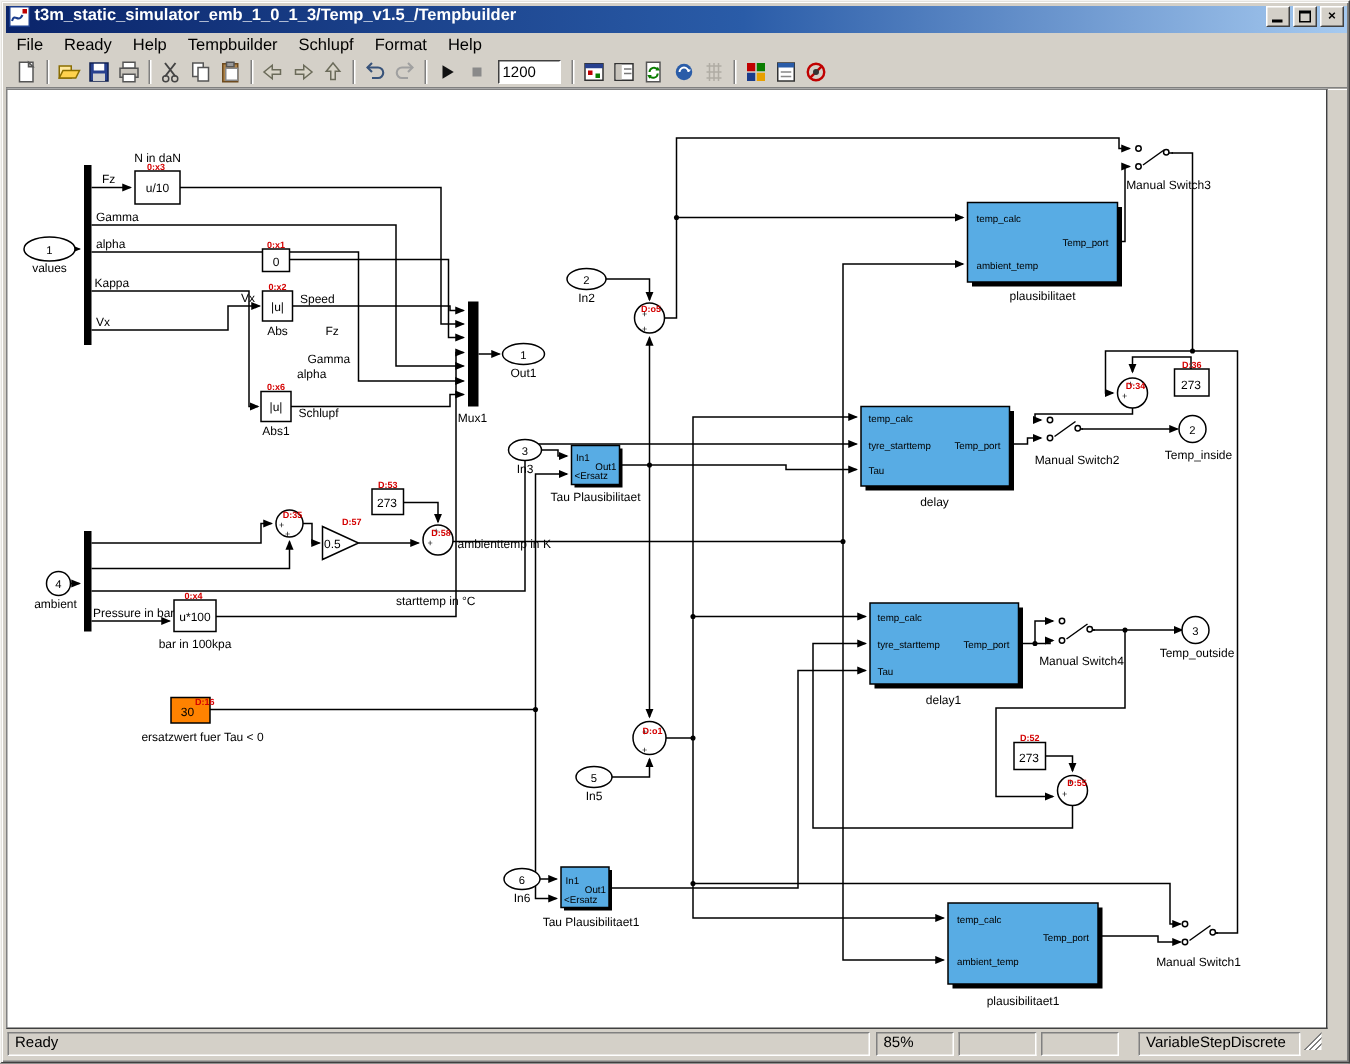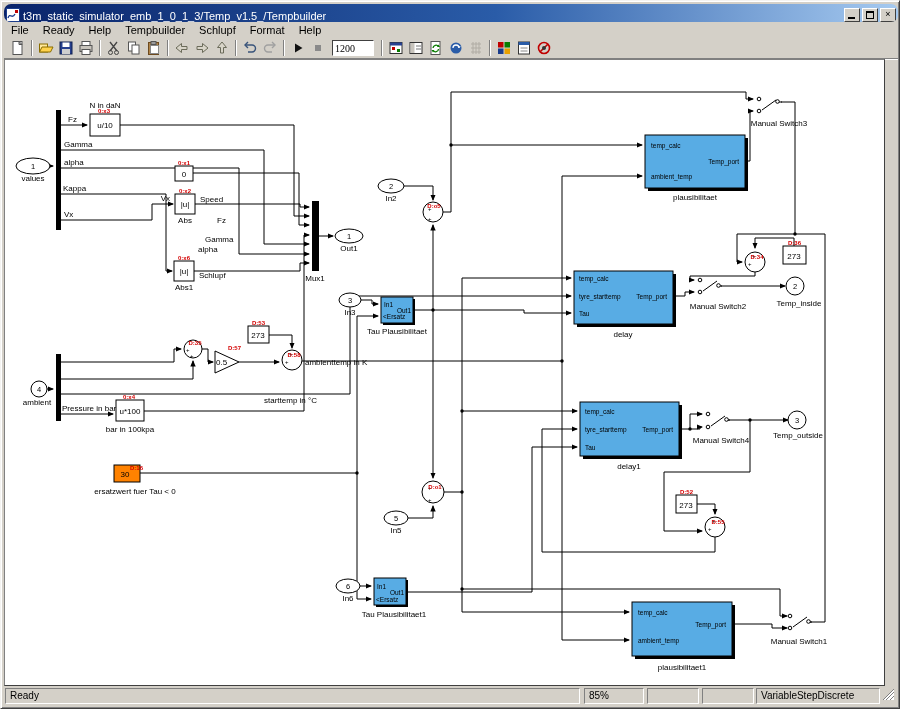--- a/index.html
+++ b/index.html
@@ -4,39 +4,39 @@
 <style>
   html,body{margin:0;padding:0;background:#808080;}
   *{box-sizing:border-box;}
   .window{position:relative;width:900px;height:709px;background:#d4d0c8;
     font-family:"Liberation Sans",sans-serif;
     border-top:1px solid #f4f3f1;border-left:1px solid #f4f3f1;
     border-right:1px solid #404040;border-bottom:1px solid #404040;
     box-shadow:inset 1px 1px 0 #fff, inset -1px -1px 0 #808080;}
   .titlebar{position:absolute;left:3px;top:3px;width:894px;height:18px;
     background:linear-gradient(90deg,#0a246a 0%,#2a5ca8 55%,#a6caf0 100%);
-    display:flex;align-items:flex-end;color:#fff;font-size:11px;font-weight:normal;overflow:hidden;border-radius:7px;}
+    display:flex;align-items:flex-start;color:#fff;font-size:11px;font-weight:bold;overflow:hidden;}
   .titlebar .ticon{width:14px;height:14px;margin:0 3px 0 2px;flex:0 0 auto;}
   .tbuttons{margin-left:auto;display:flex;gap:2px;padding-right:2px;}
   .tbtn{width:16px;height:14px;background:#d4d0c8;border:1px solid;
     border-color:#fff #404040 #404040 #fff;font-size:9px;line-height:11px;
     text-align:center;color:#000;position:relative;}
   .glyph-min{position:absolute;left:3px;bottom:2px;width:7px;height:2px;background:#000;}
   .glyph-max{position:absolute;left:3px;top:2px;width:8px;height:8px;border:1px solid #000;border-top-width:2px;}
   .menubar{position:absolute;left:3px;top:22px;width:894px;height:14px;
     display:flex;align-items:flex-end;font-size:11px;color:#000;}
   .menu-item{padding:0 7px;height:14px;line-height:14px;}
   .toolbar{position:absolute;left:3px;top:37px;width:894px;height:21px;
     border-bottom:1px solid #808080;box-shadow:0 1px 0 #fff;
     display:flex;align-items:center;padding-left:4px;}
   .tb-btn{width:20px;height:18px;display:flex;align-items:center;justify-content:center;flex:0 0 auto;}
   .tb-sep{width:2px;height:16px;margin:0 3px;border-left:1px solid #808080;border-right:1px solid #fff;flex:0 0 auto;}
   .tb-field{width:42px;height:16px;background:#fff;border:1px solid;
     border-color:#404040 #fff #fff #404040;font-size:10px;
-    font-family:Liberation Serif, serif;padding:0 2px;margin:0 4px;}
+    font-family:Liberation Sans, sans-serif;padding:0 2px;margin:0 4px;}
   .canvas{position:absolute;left:3px;top:58px;width:881px;height:627px;background:#fff;
     border:1px solid #808080;border-right:1px solid #404040;border-bottom:1px solid #404040;}
   .statusbar{position:absolute;left:3px;top:687px;width:894px;height:19px;
     display:flex;align-items:flex-start;font-size:10px;color:#000;}
   .panel{height:16px;border:1px solid;border-color:#808080 #fff #fff #808080;
     padding:1px 4px;white-space:nowrap;overflow:hidden;}
   .grip{margin-left:2px;width:12px;height:12px;
     background:linear-gradient(135deg,transparent 50%,#808080 50%,#808080 55%,#fff 55%,#fff 65%,#808080 65%,#808080 70%,#fff 70%,#fff 80%,#808080 80%,#808080 85%,#fff 85%);}
   svg text{font-family:"Liberation Sans",sans-serif;fill:#000;}
   .lbl{font-size:8px;}
@@ -544,20 +544,20 @@
         <text class="lbl" x="197" y="274">Schlupf</text>
         <text class="lbl" x="60" y="407">Pressure in bar</text>
         <text class="lbl" x="262" y="399">starttemp in °C</text>
         <text class="lbl" x="303" y="361">ambienttemp in K</text>
       </g>
     </svg>
   </div>
 
   <div class="statusbar">
     <div class="panel" style="margin-left:1px;width:575px;"><span>Ready</span></div>
-    <div class="panel" style="margin-left:4px;width:60px;"><span>85%</span></div>
+    <div class="panel" style="margin-left:4px;width:52px;"><span>85%</span></div>
     <div class="panel" style="margin-left:3px;width:52px;"></div>
     <div class="panel" style="margin-left:3px;width:52px;"></div>
-    <div class="panel" style="margin-left:2px;width:124px;"><span>VariableStepDiscrete</span></div>
+    <div class="panel" style="margin-left:13px;width:108px;"><span>VariableStepDiscrete</span></div>
     <div class="grip"></div>
   </div>
 
 </div>
 
 </body></html>

